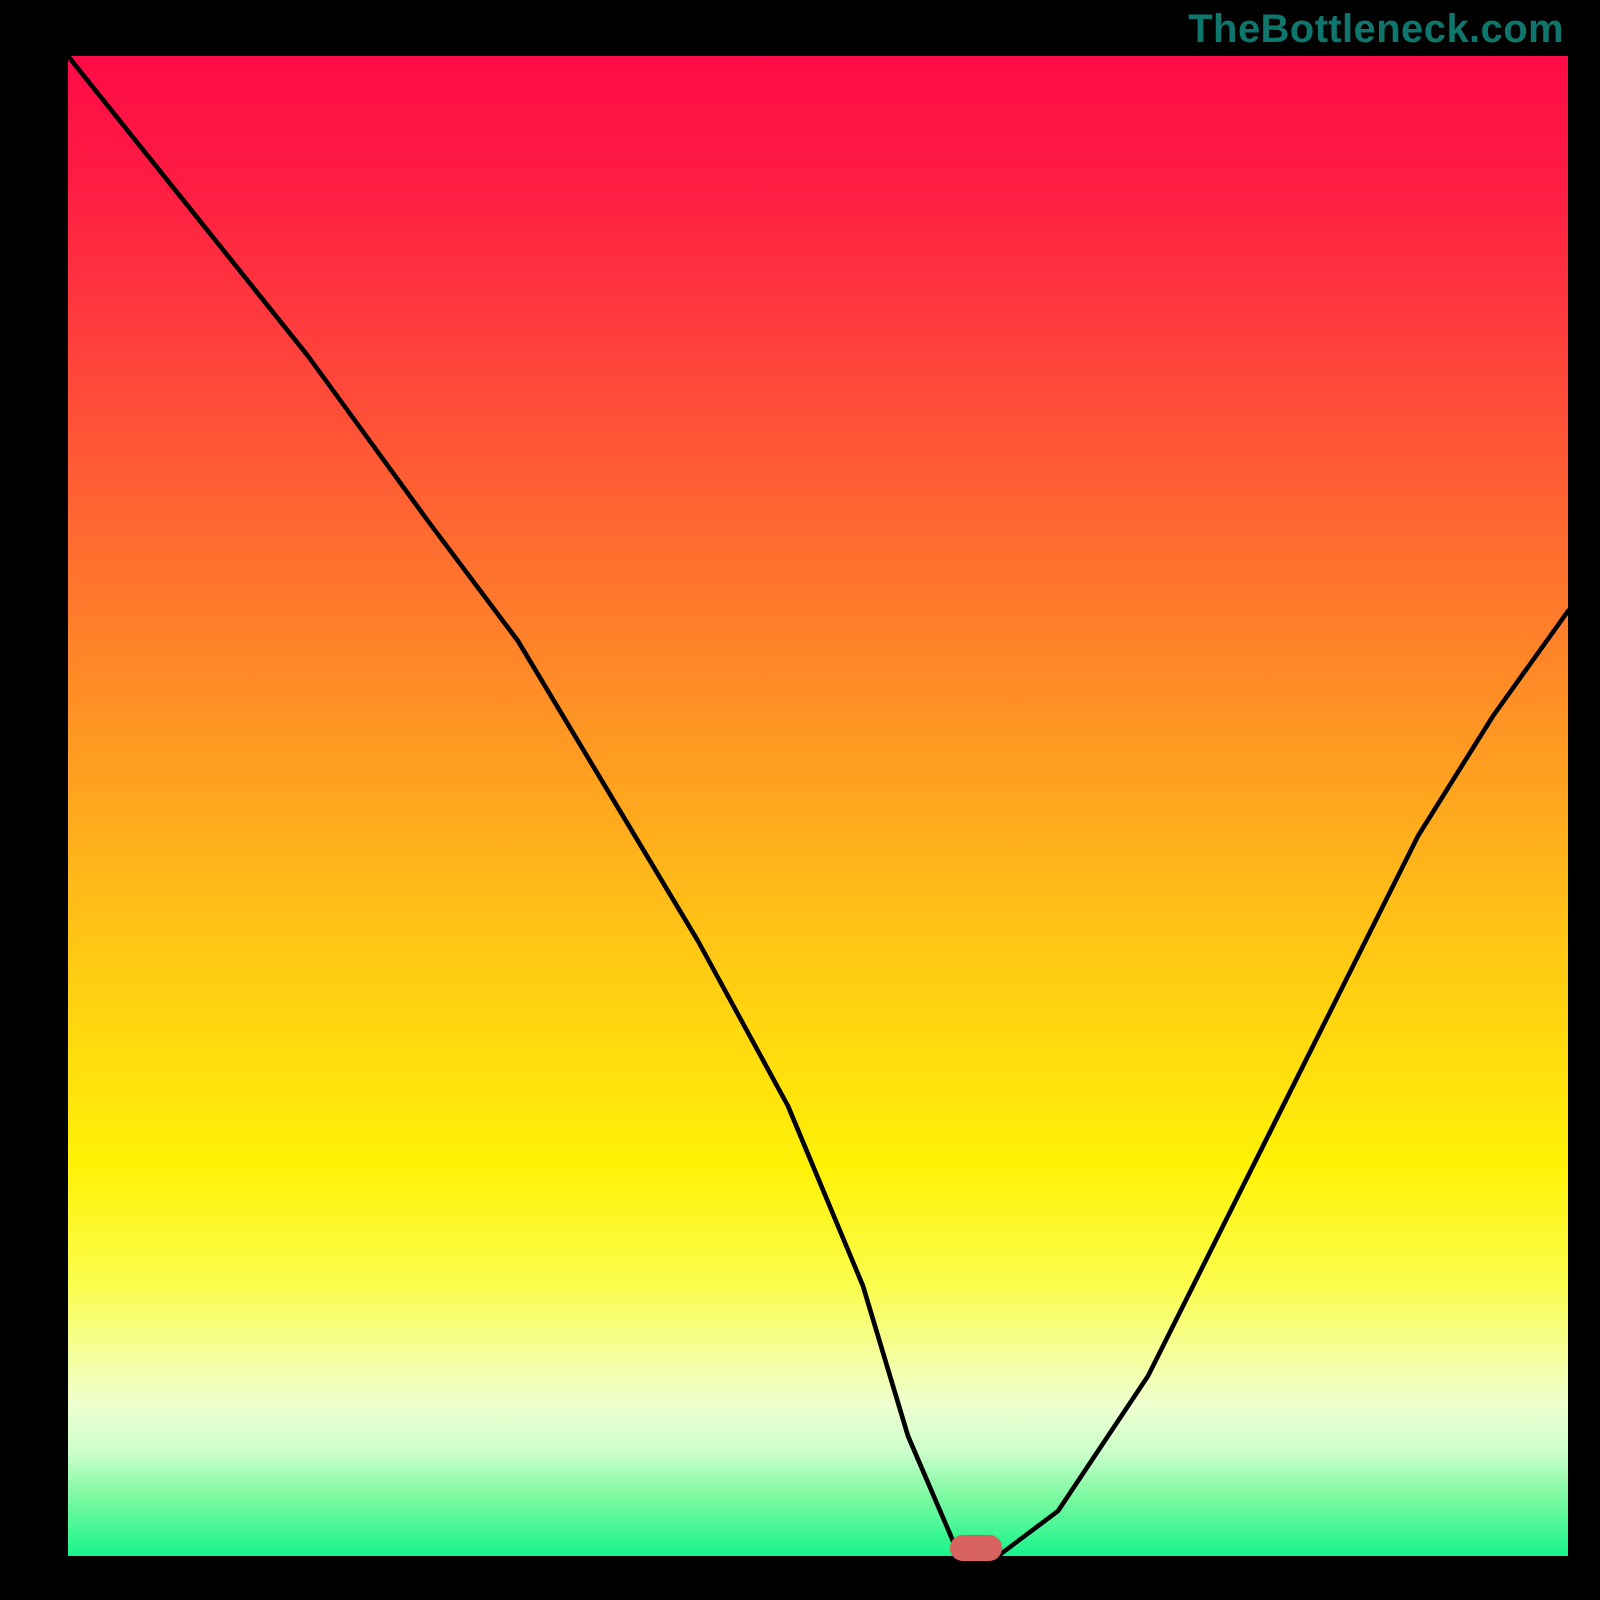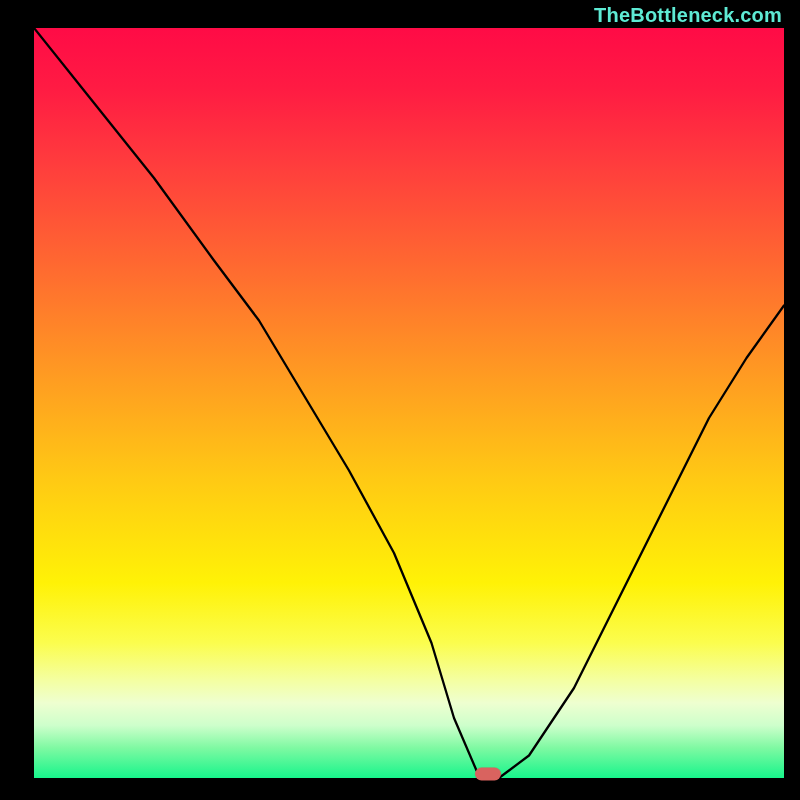--- a/index.html
+++ b/index.html
@@ -14,21 +14,21 @@
   .frame {
     position: relative;
     width: 800px;
     height: 800px;
     background: #000;
   }
   .watermark {
     position: absolute;
     top: 4px;
     right: 18px;
-    color: #5eead4;
+    color: #0f766e;
     font-size: 20px;
     font-weight: 600;
     letter-spacing: 0.2px;
     z-index: 10;
     margin-left: 44px;
   }
   .plot-area {
     position: absolute;
     left: 34px;
     top: 28px;

